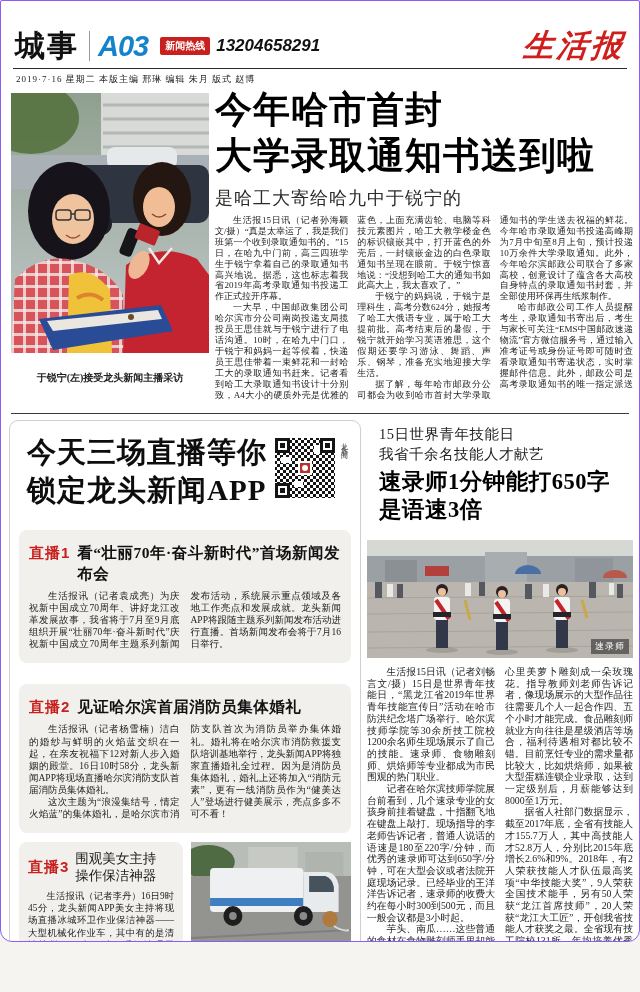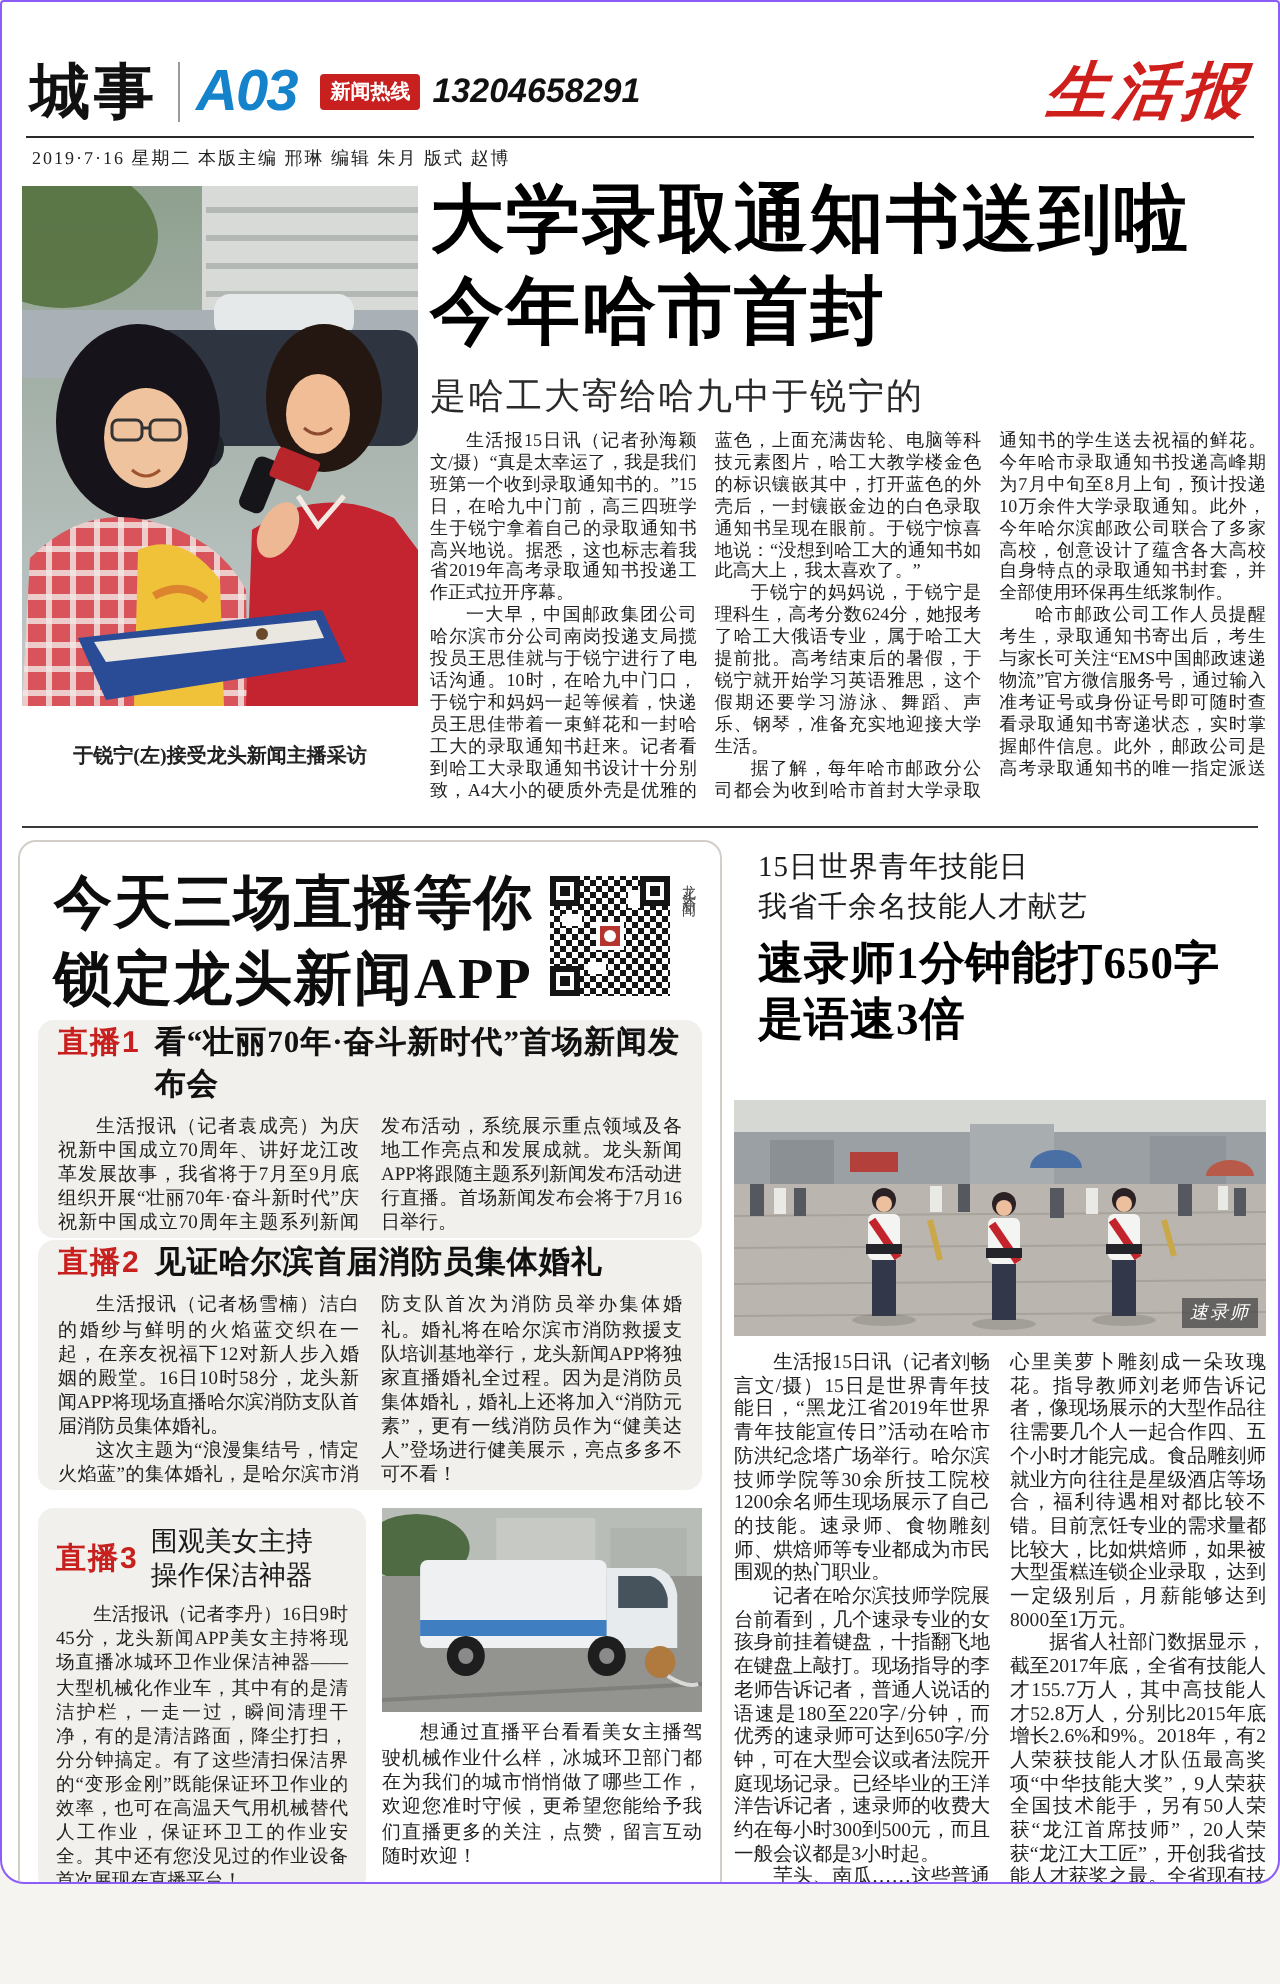--- a/index.html
+++ b/index.html
@@ -39,21 +39,21 @@
 
   .secrule { position:absolute; left:10px; right:10px; top:412px; border-top:1px solid #3a3a3a; }
 
   
   .blbox { position:absolute; left:8px; top:419px; width:352px; height:566px;
            border:1px solid #d3cec8; border-radius:9px; padding:10px 9px 8px; overflow:hidden; }
   .bltitle-row { display:flex; align-items:flex-start; padding:2px 2px 0 8px; }
   .bltitle { font-size:29px; line-height:38px; font-weight:900; color:#0d0d0d; letter-spacing:1px; }
   .qrwrap { margin-left:auto; display:flex; align-items:flex-start; padding-top:4px; }
   .qrlabel { writing-mode:vertical-rl; font-size:7px; letter-spacing:3px; color:#444; margin-left:3px; }
-  .livebox { background:#f2f0ed; border-radius:8px; margin-top:1px; padding:1px 10px; overflow:hidden; }
+  .livebox { background:#f2f0ed; border-radius:8px; margin-top:21px; padding:13px 10px; overflow:hidden; }
   .livehead { display:flex; align-items:baseline; }
   .livetag { color:#c7201e; font-weight:900; font-size:15px;
              font-family:"Liberation Sans",sans-serif; letter-spacing:1px; flex:none; }
   .livetitle { font-size:15.5px; font-weight:bold; color:#111; margin-left:7px; letter-spacing:.5px; }
   .livebody { margin-top:5px; column-count:2; column-gap:11px; font-size:9.5px; line-height:12.1px;
               text-align:justify; text-justify:inter-character; color:#222; }
   .blrow { display:flex; gap:8px; margin-top:9px; }
   .live3 { width:164px; flex:none; margin-top:0; padding:8px 9px; height:192px; }
   .livehead3 { display:flex; align-items:center; }
   .livetitle3 { font-size:13.5px; font-weight:normal; line-height:17px; margin-left:6px; }
@@ -62,21 +62,21 @@
   .blright { flex:1; min-width:0; }
   .sweeper { width:100%; height:102px; overflow:hidden; }
   .note { margin-top:5px; font-size:9.5px; line-height:12.4px; text-align:justify;
           text-justify:inter-character; color:#222; }
 
   
   .skills { position:absolute; left:366px; top:424px; width:266px; }
   .kicker { padding-left:12px; font-size:14.5px; line-height:19.5px; color:#1c1c1c; letter-spacing:.5px; }
   .skhead { padding-left:12px; font-size:22.5px; line-height:27.5px; font-weight:900; color:#000;
             margin-top:4px; letter-spacing:.5px; }
-  .plaza { position:relative; margin-top:27px; width:266px; height:118px; overflow:hidden;font-style:italic; }
+  .plaza { position:relative; margin-top:17px; width:266px; height:118px; overflow:hidden; }
   .photolabel { position:absolute; right:4px; bottom:4px; background:rgba(55,55,55,.65); color:#fff;
                 font-size:9px; padding:1px 4px; letter-spacing:1px; }
   .skbody { margin-top:8px; height:332px; column-count:2; column-gap:10px; font-size:9.8px;
             line-height:11.7px; text-align:justify; text-justify:inter-character; color:#222; overflow:hidden; }
 </style>
 </head>
 <body>
 
 <div class="page">
 
@@ -137,22 +137,22 @@
       </g>
       <ellipse cx="128" cy="172" rx="9" ry="15" fill="#eeb894" transform="rotate(28 128 172)"></ellipse>
       <path d="M28 226 L150 212 L162 238 L42 257 Z" fill="#2a4b96"></path>
       <path d="M36 228 L147 217 L151 226 L42 238 Z" fill="#e9e7df"></path>
       <circle cx="120" cy="224" r="3" fill="#6b4a2c"></circle>
     </svg>
   </figure>
   <figcaption class="photo1cap">于锐宁(左)接受龙头新闻主播采访</figcaption>
 
   <div class="mainhead">
+    <div class="h1">今年哈市首封</div>
     <div class="h1">大学录取通知书送到啦</div>
-    <div class="h1">今年哈市首封</div>
     <div class="subhead">是哈工大寄给哈九中于锐宁的</div>
   </div>
 
   <div class="mainbody">
     <p>生活报15日讯（记者孙海颖文/摄）“真是太幸运了，我是我们班第一个收到录取通知书的。”15日，在哈九中门前，高三四班学生于锐宁拿着自己的录取通知书高兴地说。据悉，这也标志着我省2019年高考录取通知书投递工作正式拉开序幕。</p>
     <p>一大早，中国邮政集团公司哈尔滨市分公司南岗投递支局揽投员王思佳就与于锐宁进行了电话沟通。10时，在哈九中门口，于锐宁和妈妈一起等候着，快递员王思佳带着一束鲜花和一封哈工大的录取通知书赶来。记者看到哈工大录取通知书设计十分别致，A4大小的硬质外壳是优雅的蓝色，上面充满齿轮、电脑等科技元素图片，哈工大教学楼金色的标识镶嵌其中，打开蓝色的外壳后，一封镶嵌金边的白色录取通知书呈现在眼前。于锐宁惊喜地说：“没想到哈工大的通知书如此高大上，我太喜欢了。”</p>
     <p>于锐宁的妈妈说，于锐宁是理科生，高考分数624分，她报考了哈工大俄语专业，属于哈工大提前批。高考结束后的暑假，于锐宁就开始学习英语雅思，这个假期还要学习游泳、舞蹈、声乐、钢琴，准备充实地迎接大学生活。</p>
     <p>据了解，每年哈市邮政分公司都会为收到哈市首封大学录取通知书的学生送去祝福的鲜花。今年哈市录取通知书投递高峰期为7月中旬至8月上旬，预计投递10万余件大学录取通知。此外，今年哈尔滨邮政公司联合了多家高校，创意设计了蕴含各大高校自身特点的录取通知书封套，并全部使用环保再生纸浆制作。</p>
     <p>哈市邮政公司工作人员提醒考生，录取通知书寄出后，考生与家长可关注“EMS中国邮政速递物流”官方微信服务号，通过输入准考证号或身份证号即可随时查看录取通知书寄递状态，实时掌握邮件信息。此外，邮政公司是高考录取通知书的唯一指定派送单位，如有其他快递公司投送大学录取通知书的，请谨慎接收。</p>
   </div>

